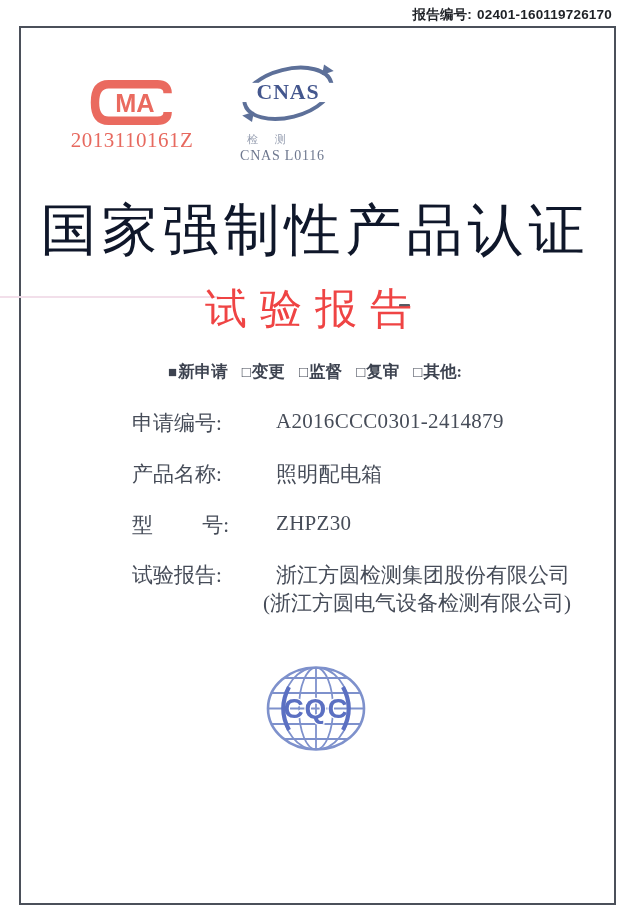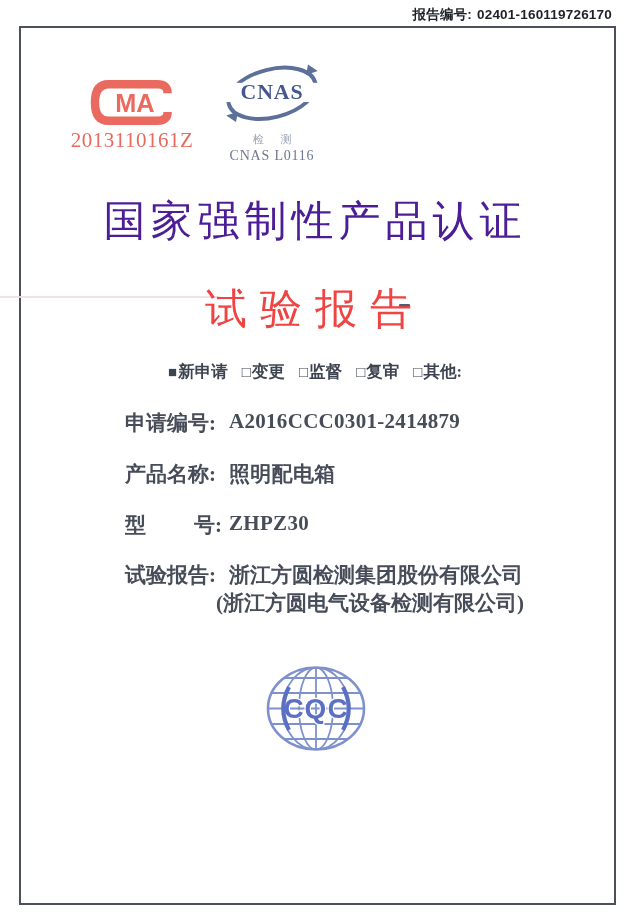--- a/index.html
+++ b/index.html
@@ -34,44 +34,44 @@
     position:absolute;left:399px;top:304px;width:11px;height:3px;
     background:#565b64;border-radius:1px;
   }
   
   .cma{position:absolute;left:70px;top:78px;width:124px;text-align:center;}
   .cma svg{display:block;margin:0 auto;}
   .cma-num{
     margin-top:1px;font-size:21px;color:#e7695f;letter-spacing:.5px;
     font-family:"Liberation Serif","DejaVu Serif",serif;white-space:nowrap;
   }
-  .cnas{position:absolute;left:224px;top:60px;width:96px;text-align:center;}
+  .cnas{position:absolute;left:240px;top:60px;width:96px;text-align:left;}
   .cnas svg{display:block;margin:0 auto;}
   .cnas-jc{font-size:11px;color:#99a1b3;letter-spacing:7px;margin-top:1px;padding-left:7px;}
   .cnas-no{font-size:14px;color:#6e788f;letter-spacing:.8px;margin-top:1px;white-space:nowrap;}
   
   .title1{
     position:absolute;top:193px;left:0;width:100%;text-align:center;
-    font-size:42px;color:#4c1d95;letter-spacing:5px;font-weight:500;white-space:nowrap;
+    font-size:56px;color:#0f172a;letter-spacing:5px;font-weight:500;white-space:nowrap;
   }
   .title2{
     position:absolute;top:281px;left:0;width:100%;text-align:center;
     font-size:42px;color:#ef4444;letter-spacing:13px;font-weight:500;white-space:nowrap;
   }
   
   .checks{
     position:absolute;top:361px;left:0;width:100%;text-align:center;
     font-size:16.5px;color:#3d4350;white-space:nowrap;font-weight:600;
   }
   .opt{display:inline-block;margin:0 5px;}
   .cb{display:inline-block;margin-right:1px;font-size:15px;}
   
   .field-row{
-    position:absolute;left:125px;display:flex;align-items:flex-start;
-    font-size:21px;color:#464c58;font-weight:700;white-space:nowrap;
+    position:absolute;left:132px;display:flex;align-items:flex-start;
+    font-size:21px;color:#464c58;font-weight:400;white-space:nowrap;gap:40px;
   }
   .row-1{top:409px;}
   .row-2{top:460px;}
   .row-3{top:511px;}
   .row-4{top:561px;}
   .f-label{width:97px;flex:0 0 auto;margin-right:7px;}
   .f-label-split{display:inline-flex;justify-content:space-between;}
   .f-value{letter-spacing:.3px;text-align:right;}
   .f-value-block{display:flex;flex-direction:column;line-height:28px;}
   .f-line2{margin-left:-13px;}

